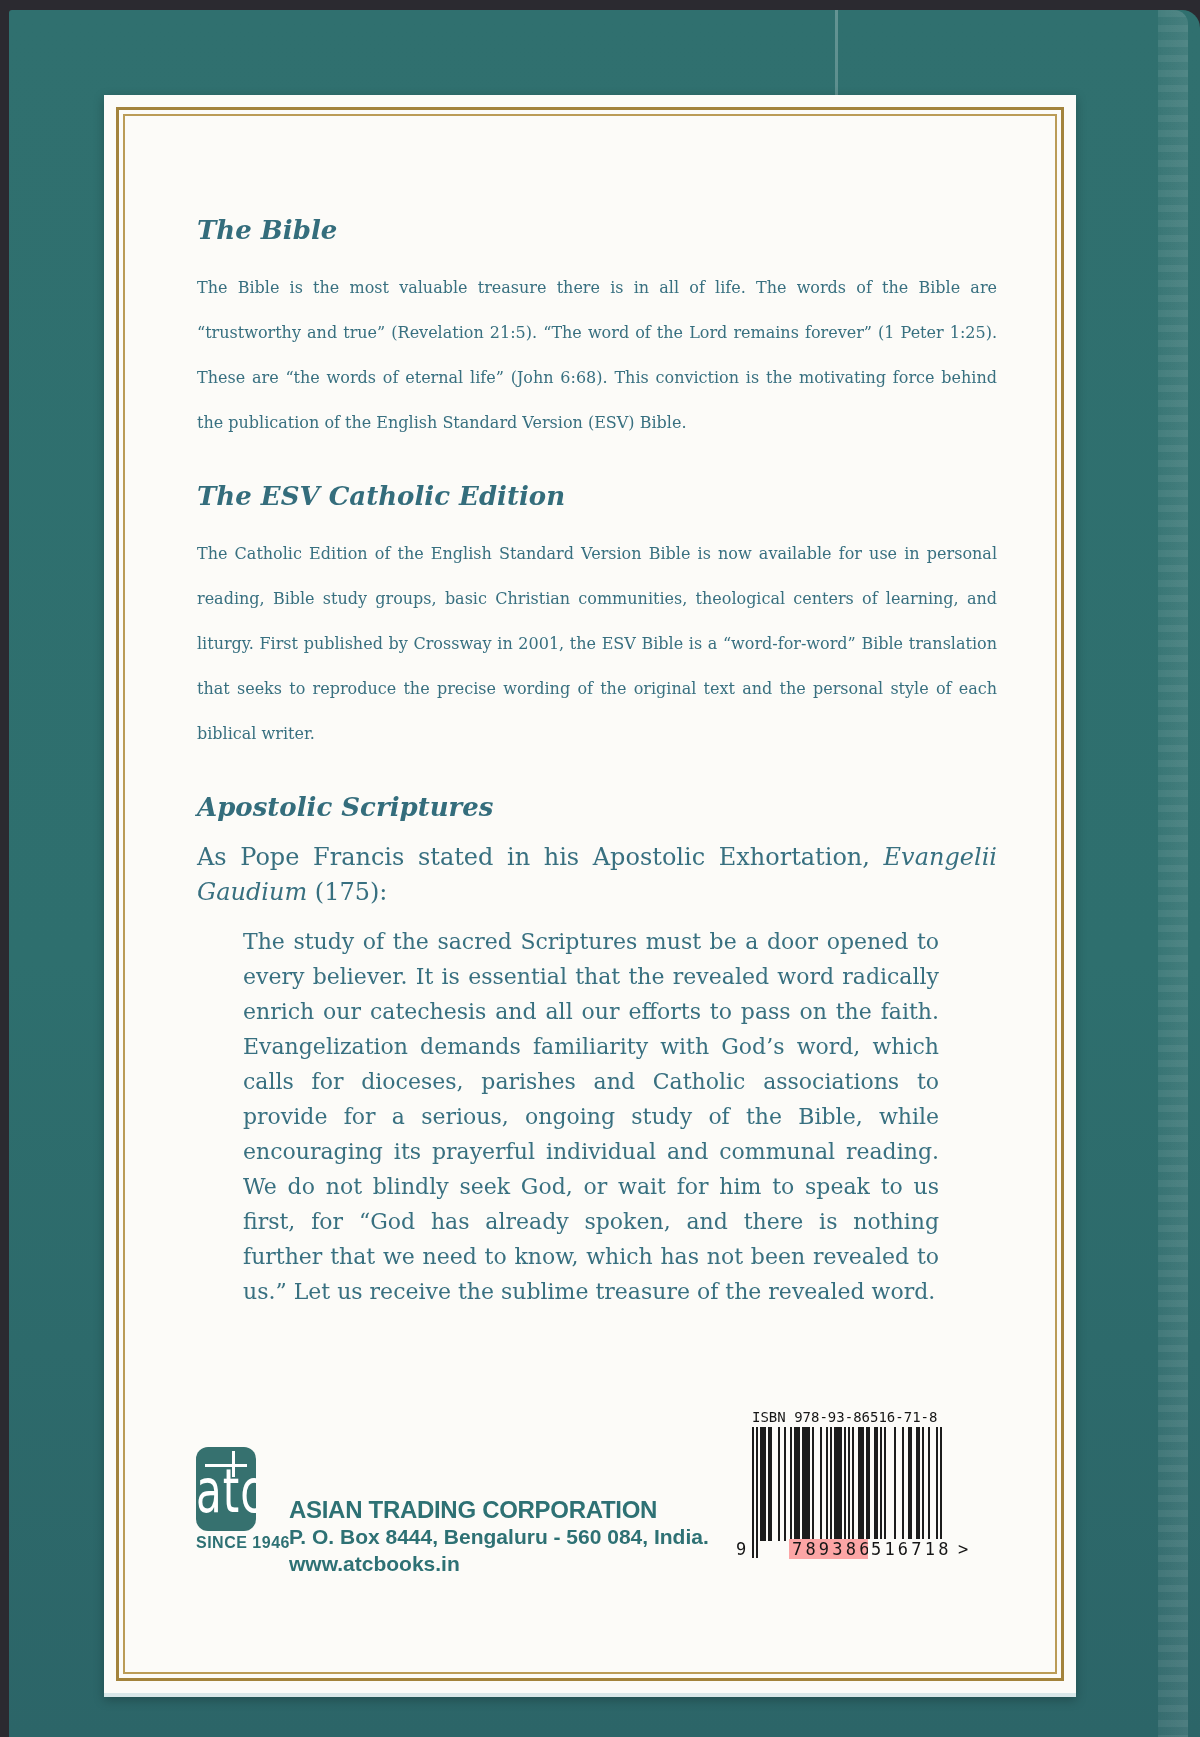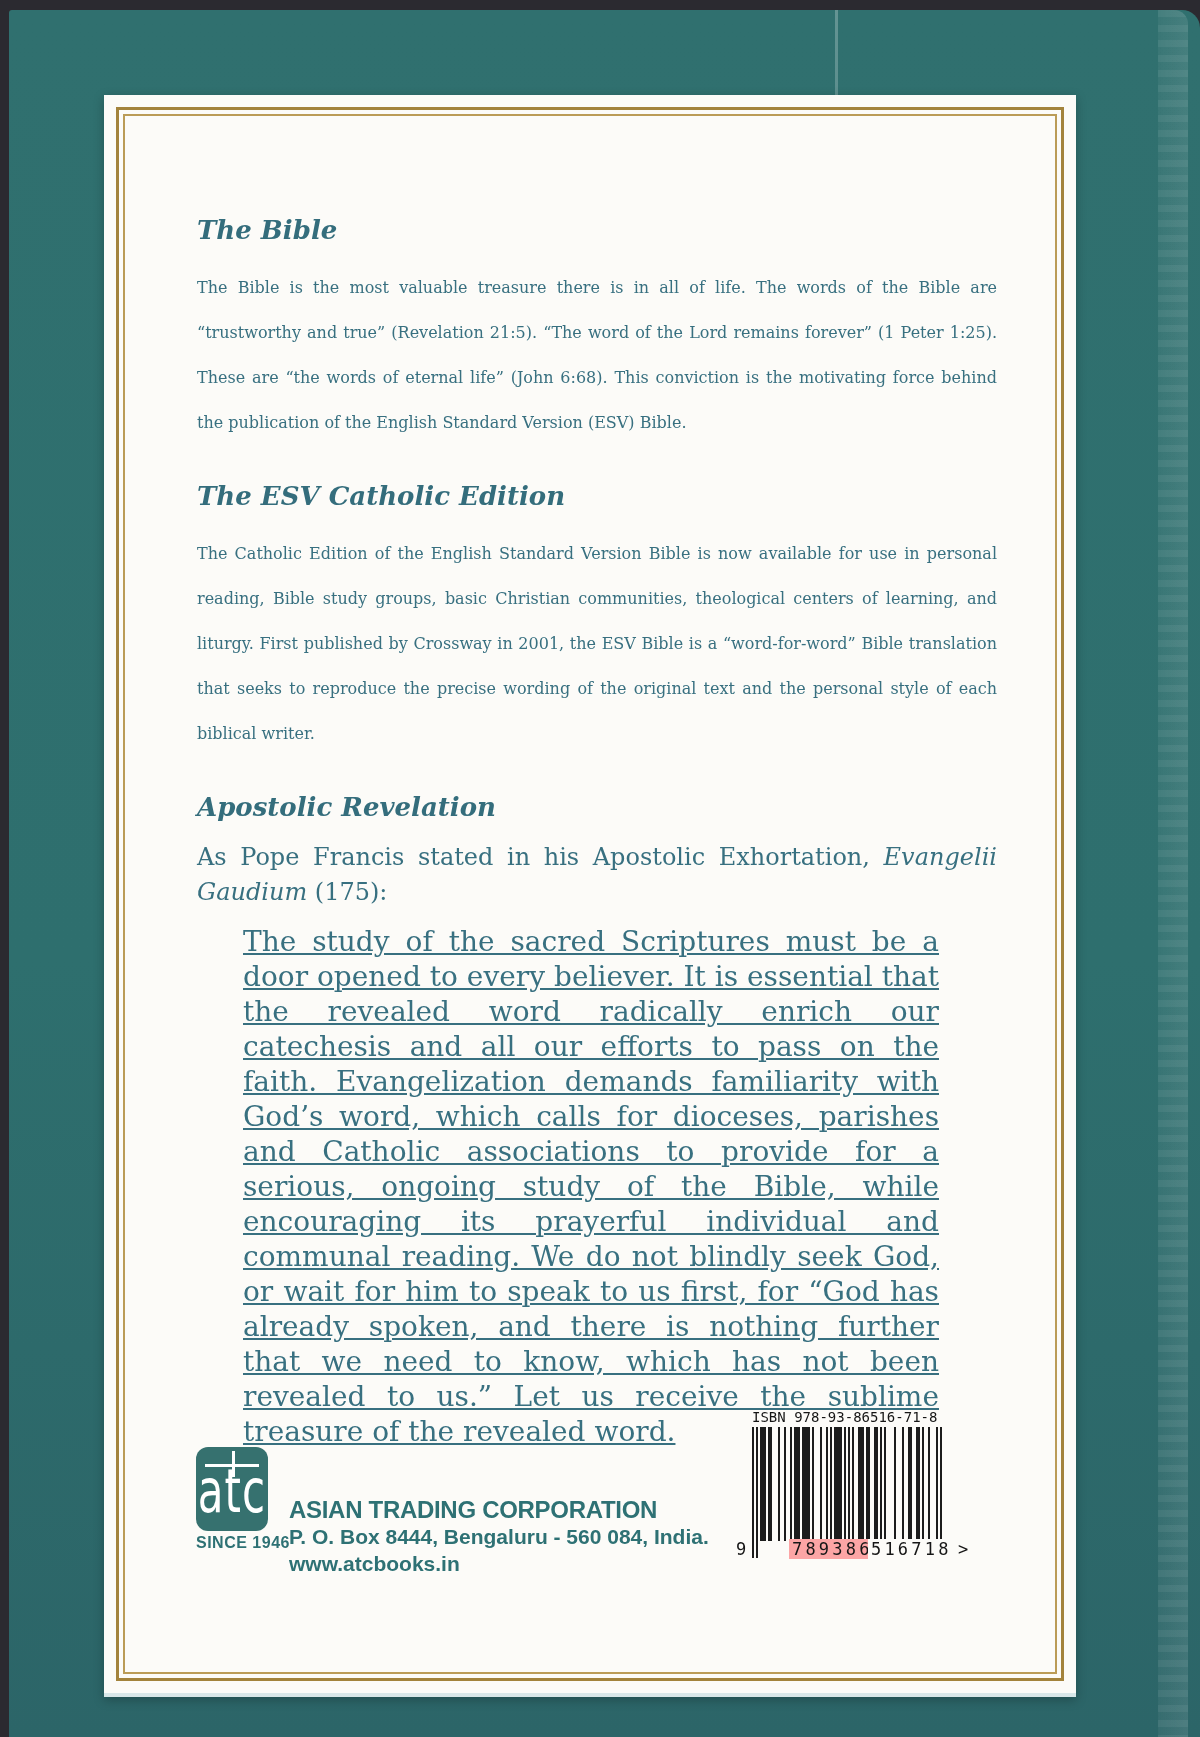--- a/index.html
+++ b/index.html
@@ -49,33 +49,32 @@
   }
   .h1-first{margin-top:108px;}
   .sec{margin-top:36px;}
   .body-para{
     font-size:16px;line-height:45px;text-align:justify;margin:20px 0 0 0;
   }
   .intro-para{
     font-size:24px;line-height:35px;text-align:justify;margin:18px 0 0 0;
   }
   .quote-para{
-    font-size:28px;line-height:35px;text-align:justify;
+    font-size:22px;line-height:35px;text-align:justify;
     margin:14px 58px 0 46px;
-    text-decoration:underline;
   }
   
   .publisher{
     position:absolute;left:92px;top:1352px;
     display:flex;align-items:flex-start;gap:13px;
     color:#2e7174;font-family:"Liberation Sans", sans-serif;
   }
   .logo-col{width:80px;text-align:center;}
   .logo-square{
-    position:relative;width:72px;height:84px;border-radius:12px;
+    position:relative;width:60px;height:84px;border-radius:12px;
     background:#36716f;overflow:hidden;
   }
   .logo-letters{
     position:absolute;left:0;right:0;top:14px;
     color:#ffffff;font-family:"DejaVu Sans", sans-serif;
     font-size:42px;line-height:42px;letter-spacing:1px;
     transform:scaleY(1.45);transform-origin:top center;
   }
   .logo-hbar{
     position:absolute;left:9px;right:9px;top:17px;height:3px;background:#ffffff;
@@ -129,21 +128,21 @@
         <h2 class="section-heading h1-first">The Bible</h2>
         <p class="body-para">The Bible is the most valuable treasure there is in all of life. The words of the Bible are “trustworthy and true” (Revelation 21:5). “The word of the Lord remains forever” (1 Peter 1:25). These are “the words of eternal life” (John 6:68). This conviction is the motivating force behind the publication of the English Standard Version (ESV) Bible.</p>
       </div>
 
       <div class="sec">
         <h2 class="section-heading">The ESV Catholic Edition</h2>
         <p class="body-para">The Catholic Edition of the English Standard Version Bible is now available for use in personal reading, Bible study groups, basic Christian communities, theological centers of learning, and liturgy. First published by Crossway in 2001, the ESV Bible is a “word-for-word” Bible translation that seeks to reproduce the precise wording of the original text and the personal style of each biblical writer.</p>
       </div>
 
       <div class="sec">
-        <h2 class="section-heading">Apostolic Revelation</h2>
+        <h2 class="section-heading">Apostolic Scriptures</h2>
         <p class="intro-para"><span>As Pope Francis stated in his Apostolic Exhortation, </span><em>Evangelii Gaudium</em><span> (175):</span></p>
         <p class="quote-para">The study of the sacred Scriptures must be a door opened to every believer. It is essential that the revealed word radically enrich our catechesis and all our efforts to pass on the faith. Evangelization demands familiarity with God’s word, which calls for dioceses, parishes and Catholic associations to provide for a serious, ongoing study of the Bible, while encouraging its prayerful individual and communal reading. We do not blindly seek God, or wait for him to speak to us first, for “God has already spoken, and there is nothing further that we need to know, which has not been revealed to us.” Let us receive the sublime treasure of the revealed word.</p>
       </div>
 
     </div>
 
     <div class="publisher">
       <div class="logo-col">
         <div class="logo-square">
           <div class="logo-hbar"></div>

